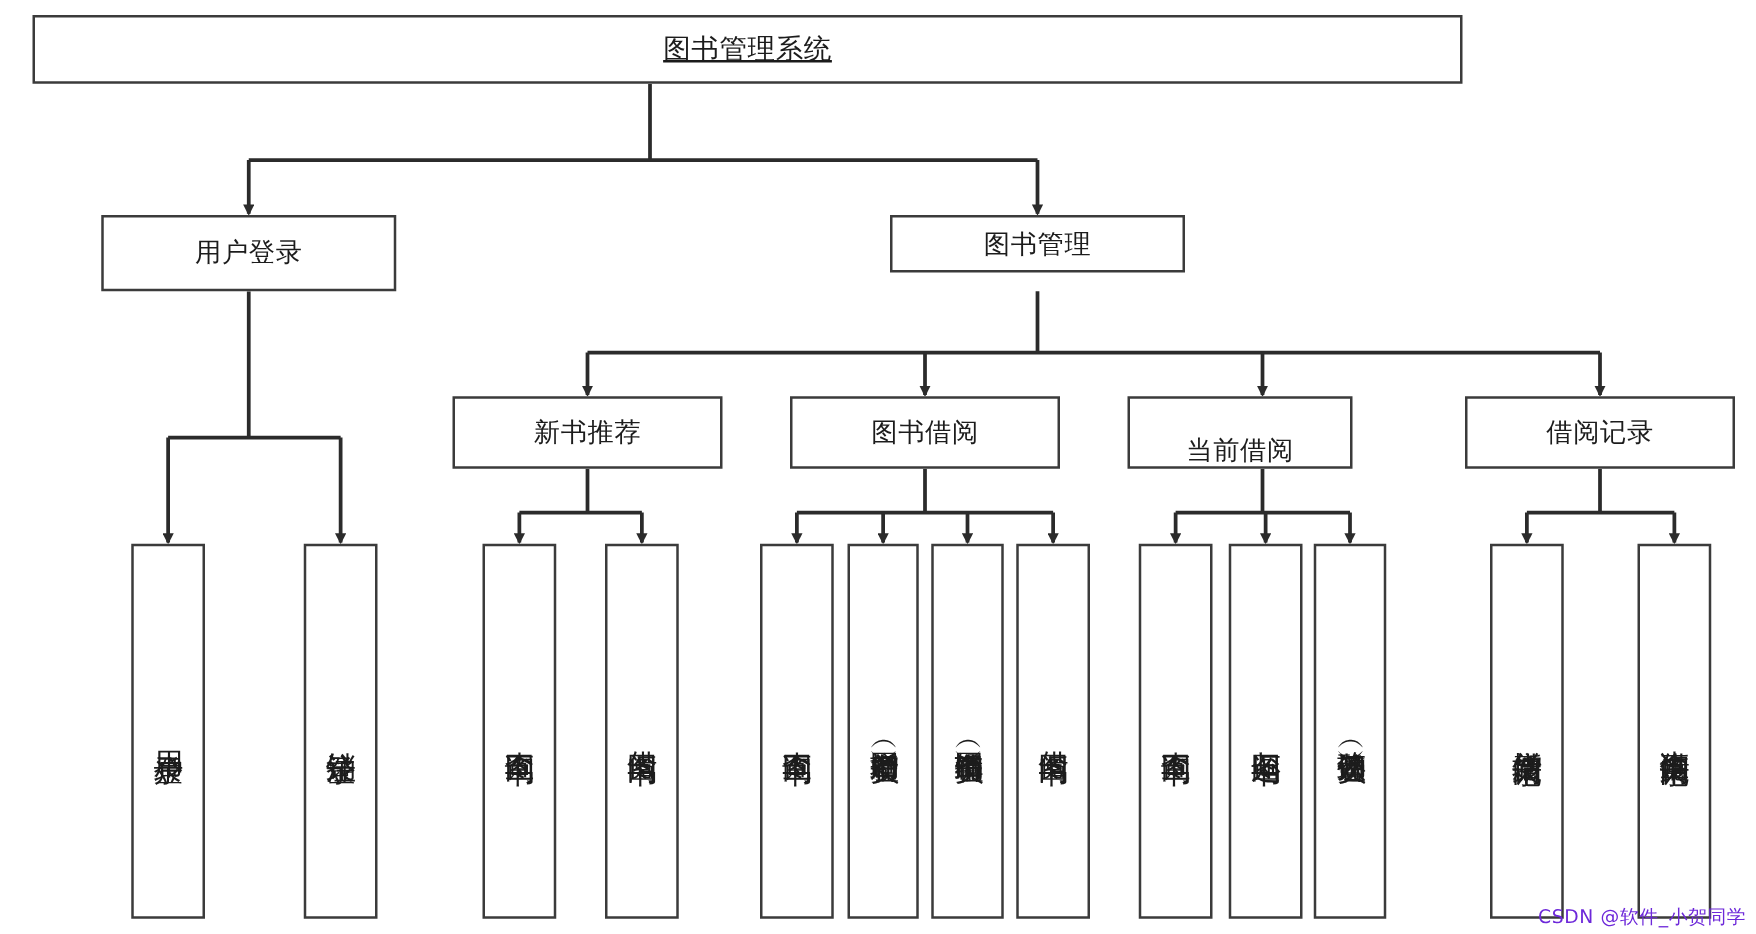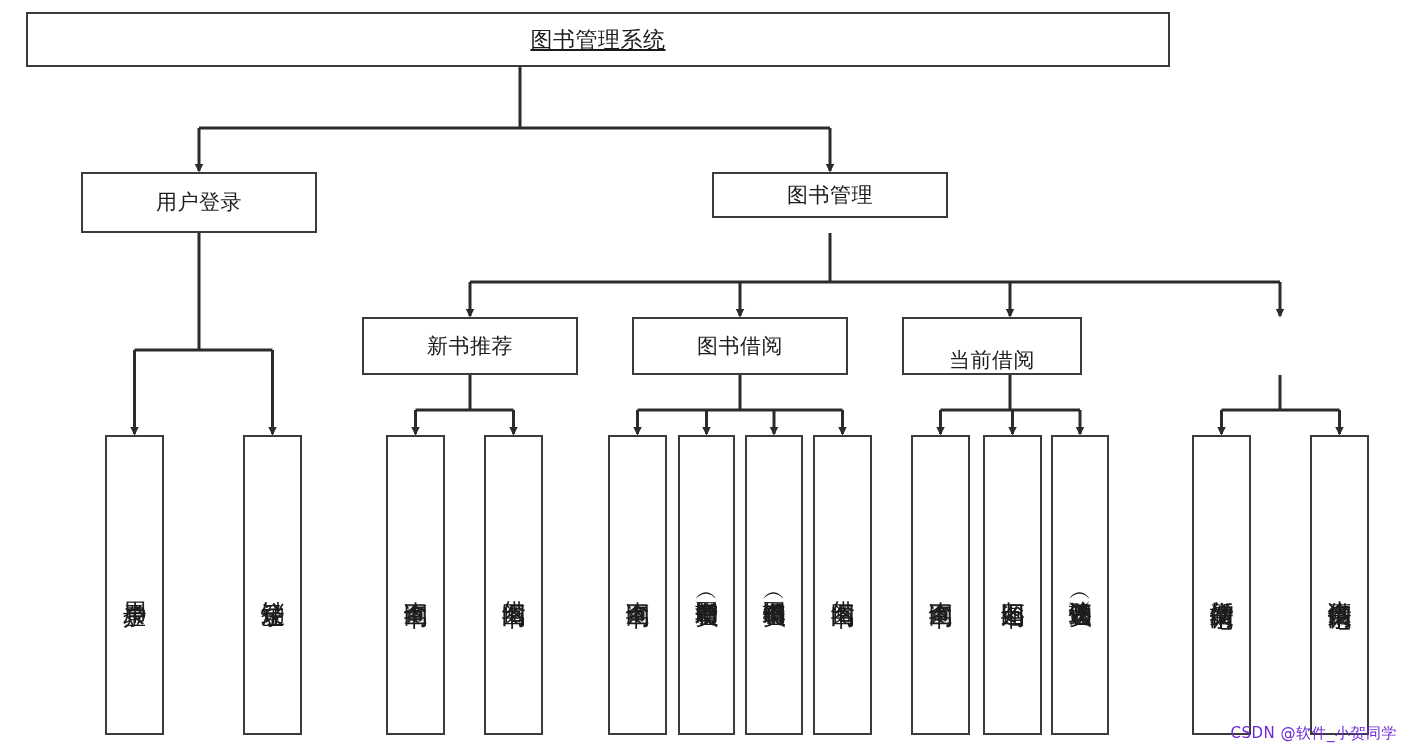--- a/index.html
+++ b/index.html
@@ -143,20 +143,23 @@
 
   <div class="node horiz" style="left:362px; top:317px; width:216px; height:58px;">
     <span class="label">新书推荐</span>
   </div>
   <div class="node horiz" style="left:632px; top:317px; width:216px; height:58px;">
     <span class="label">图书借阅</span>
   </div>
   <div class="node horiz" style="left:902px; top:317px; width:180px; height:58px;align-items:flex-end;">
     <span class="label">当前借阅</span>
   </div>
+  <div class="node horiz" style="left:1172px; top:317px; width:216px; height:58px;">
+    <span class="label">借阅记录</span>
+  </div>
 
   <div class="node vert" style="left:105px; top:435px; width:59px; height:300px;">
     <span class="label">用户登录</span>
   </div>
   <div class="node vert" style="left:243px; top:435px; width:59px; height:300px;">
     <span class="label">注销登录</span>
   </div>
 
   <div class="node vert" style="left:386px; top:435px; width:59px; height:300px;">
     <span class="label">查询图书</span>

